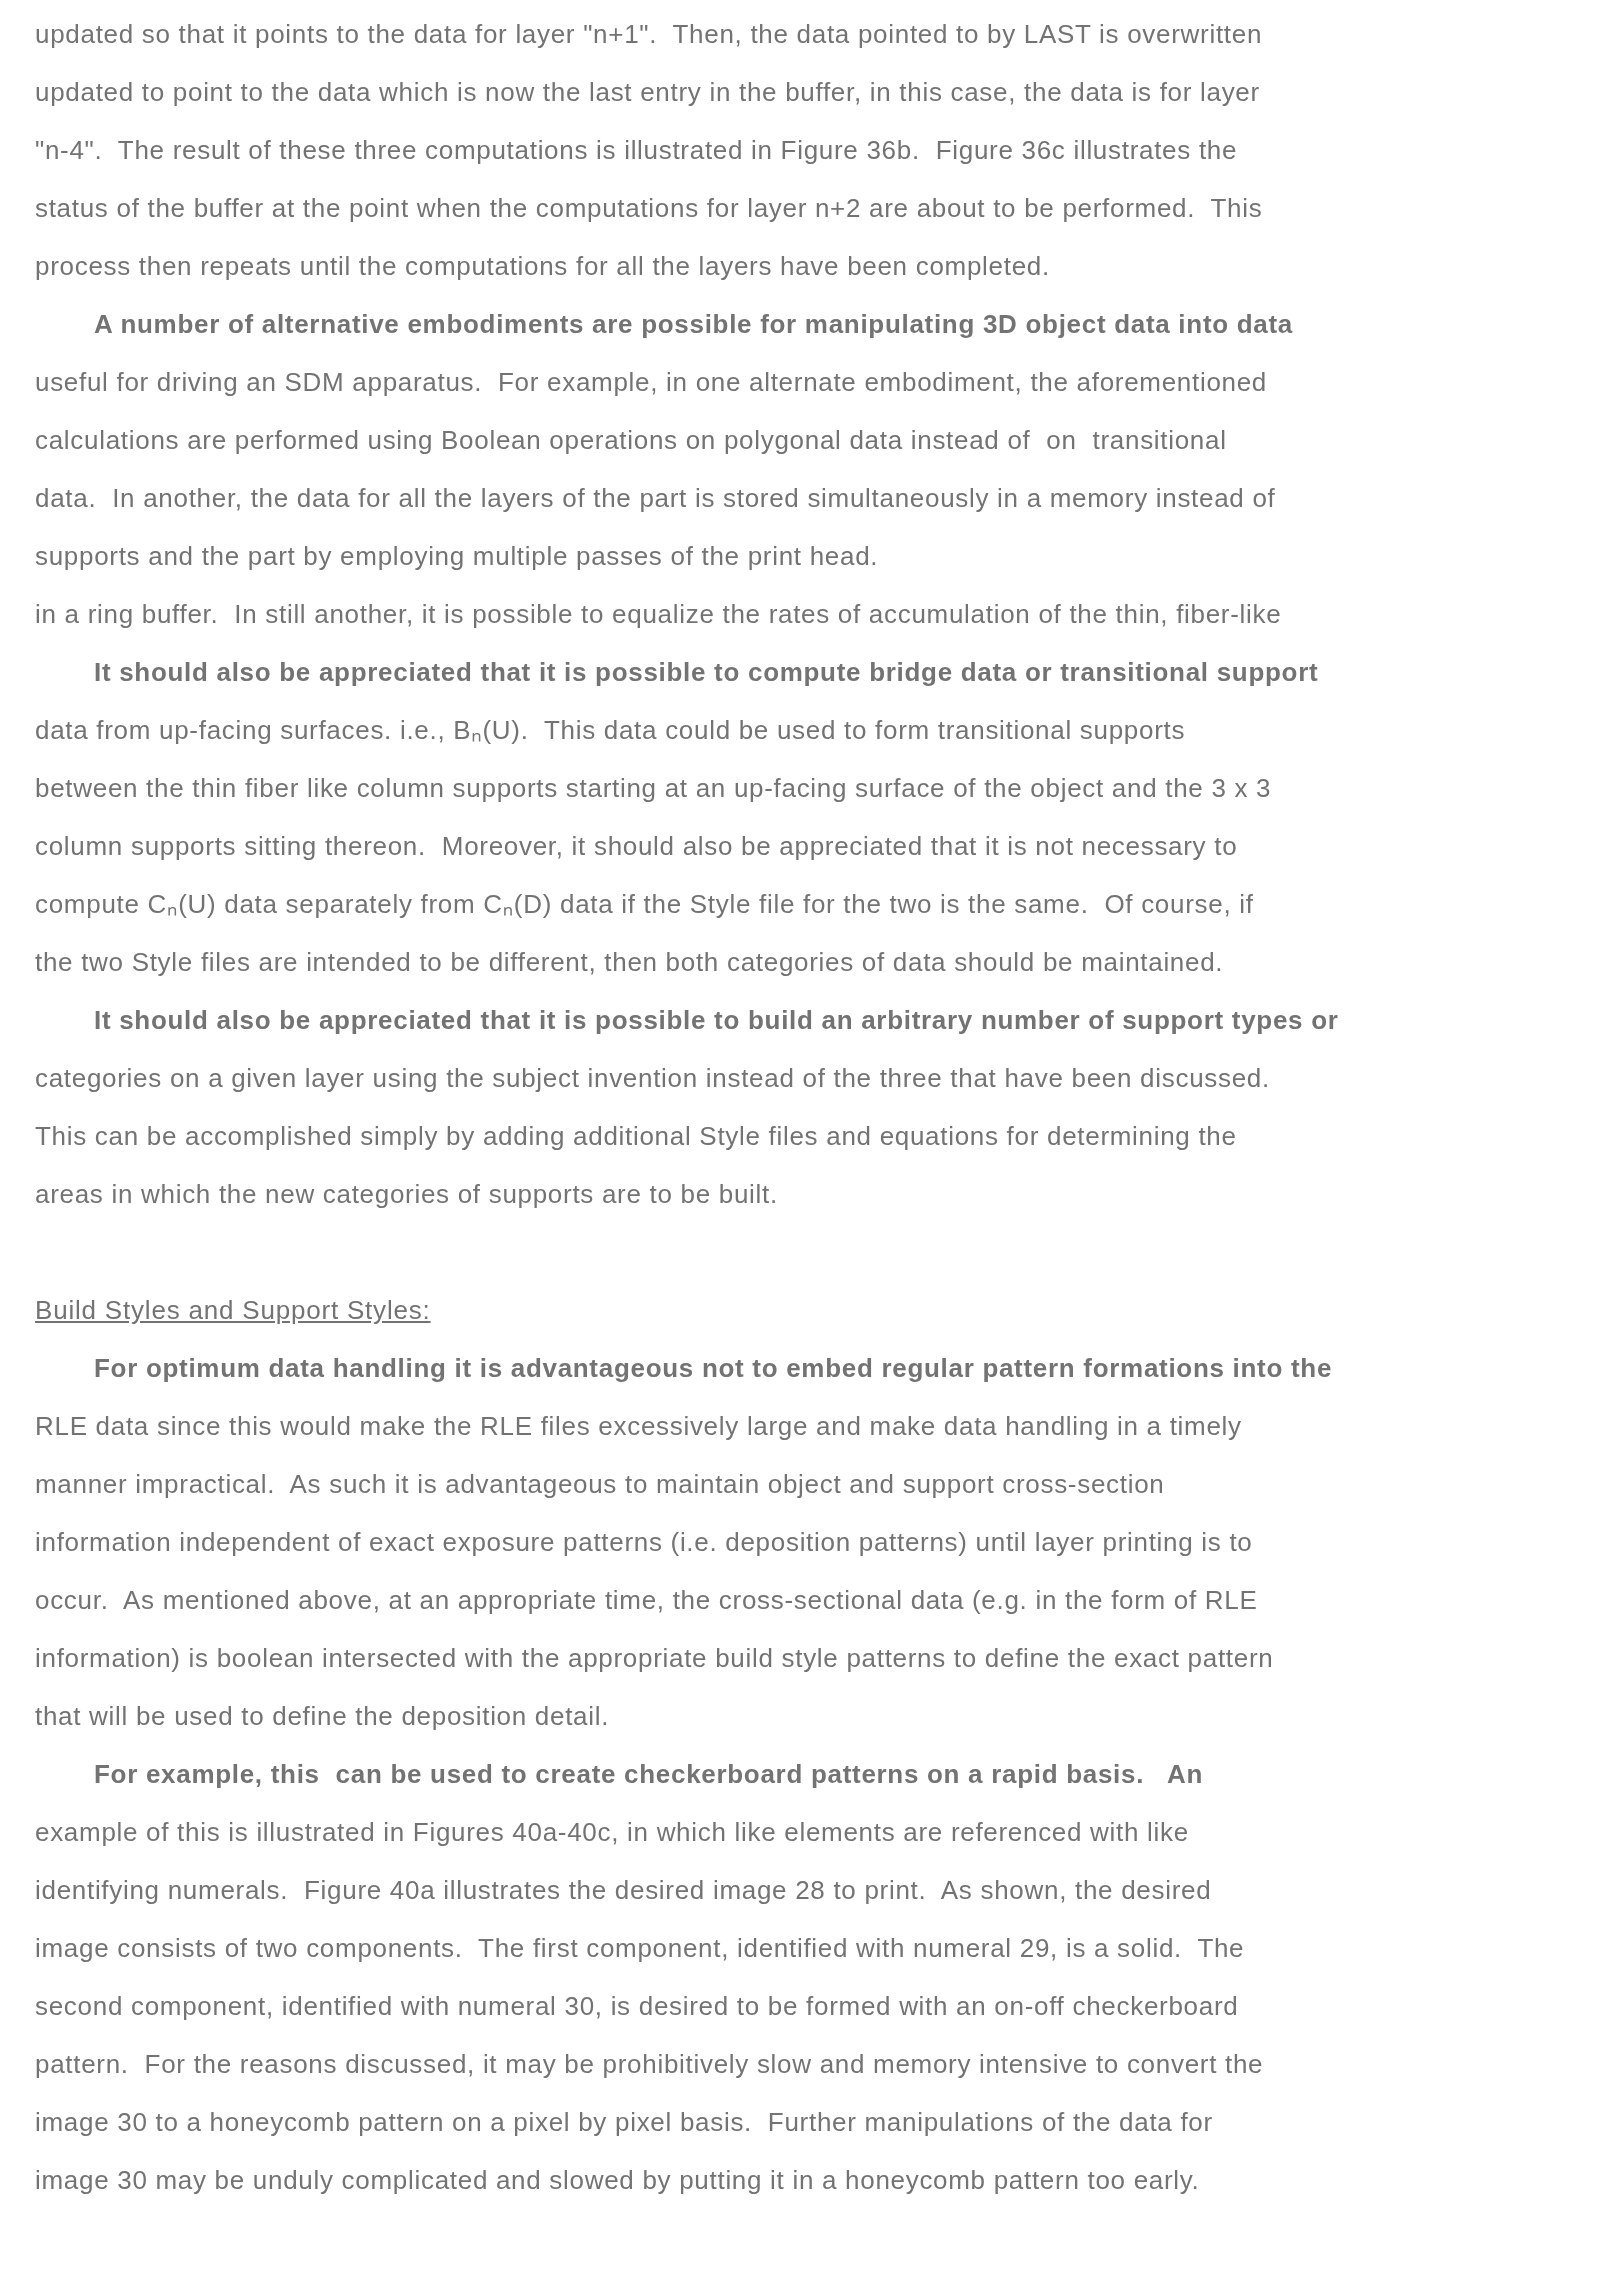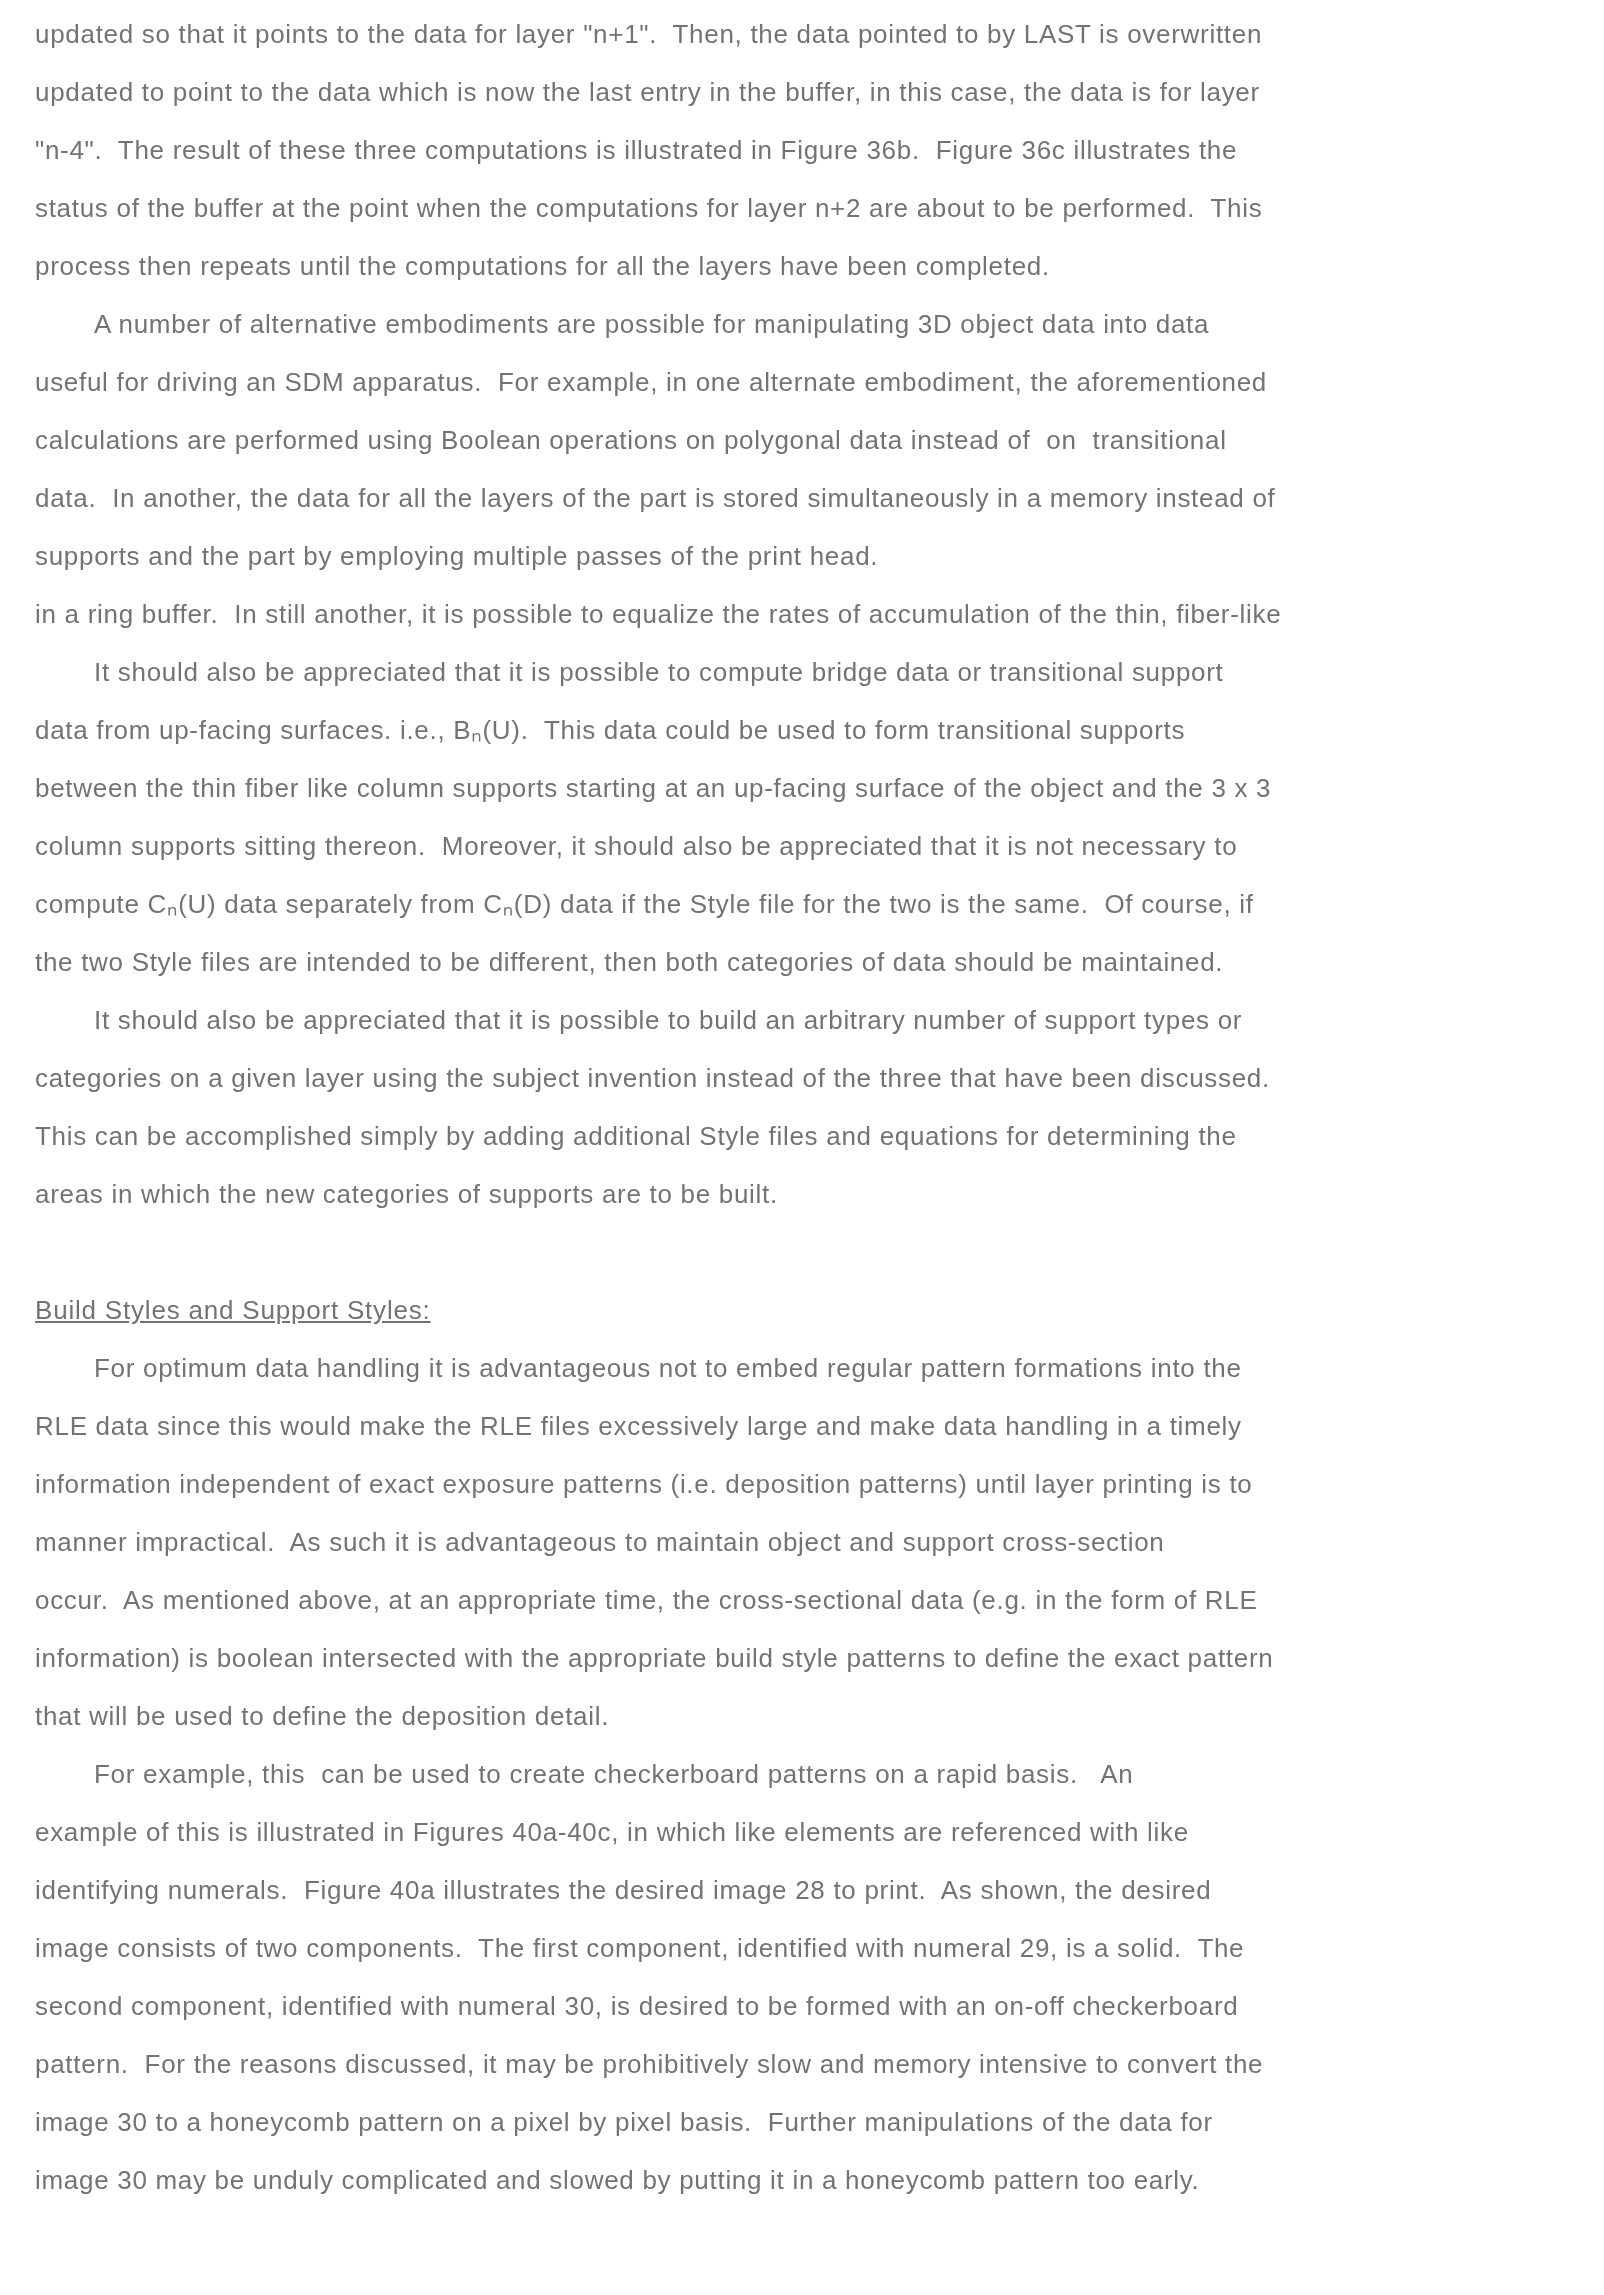--- a/index.html
+++ b/index.html
@@ -23,20 +23,21 @@
     color: #737373;
     letter-spacing: 0.7px;
   }
   .block { margin: 0; }
   .line {
     white-space: pre;
     font-weight: 500;
   }
   .block.indent .line.first {
     padding-left: 59px;
+    font-weight: bold;
   }
   .block.heading {
     margin-top: 58px;
   }
   .block.heading .line {
     font-weight: normal;
     text-decoration: underline;
     letter-spacing: 0.8px;
   }
 </style>
@@ -72,22 +73,22 @@
       <div class="line">categories on a given layer using the subject invention instead of the three that have been discussed.</div>
       <div class="line">This can be accomplished simply by adding additional Style files and equations for determining the</div>
       <div class="line">areas in which the new categories of supports are to be built.</div>
     </div>
     <div class="block heading">
       <div class="line first">Build Styles and Support Styles:</div>
     </div>
     <div class="block paragraph indent">
       <div class="line first">For optimum data handling it is advantageous not to embed regular pattern formations into the</div>
       <div class="line">RLE data since this would make the RLE files excessively large and make data handling in a timely</div>
+      <div class="line">manner impractical.  As such it is advantageous to maintain object and support cross-section</div>
       <div class="line">information independent of exact exposure patterns (i.e. deposition patterns) until layer printing is to</div>
-      <div class="line">manner impractical.  As such it is advantageous to maintain object and support cross-section</div>
       <div class="line">occur.  As mentioned above, at an appropriate time, the cross-sectional data (e.g. in the form of RLE</div>
       <div class="line">information) is boolean intersected with the appropriate build style patterns to define the exact pattern</div>
       <div class="line">that will be used to define the deposition detail.</div>
     </div>
     <div class="block paragraph indent">
       <div class="line first">For example, this  can be used to create checkerboard patterns on a rapid basis.   An</div>
       <div class="line">example of this is illustrated in Figures 40a-40c, in which like elements are referenced with like</div>
       <div class="line">identifying numerals.  Figure 40a illustrates the desired image 28 to print.  As shown, the desired</div>
       <div class="line">image consists of two components.  The first component, identified with numeral 29, is a solid.  The</div>
       <div class="line">second component, identified with numeral 30, is desired to be formed with an on-off checkerboard</div>

